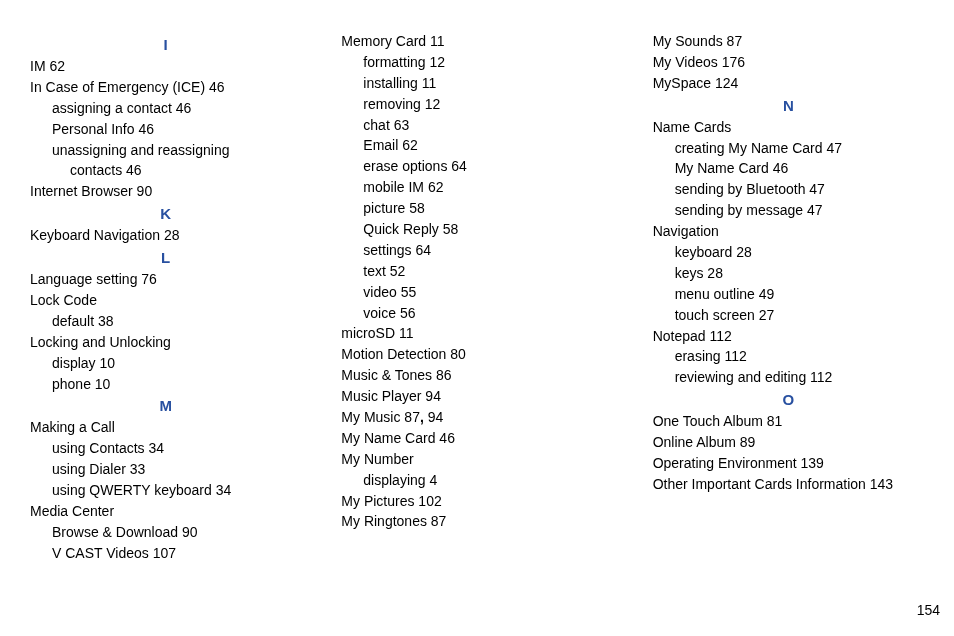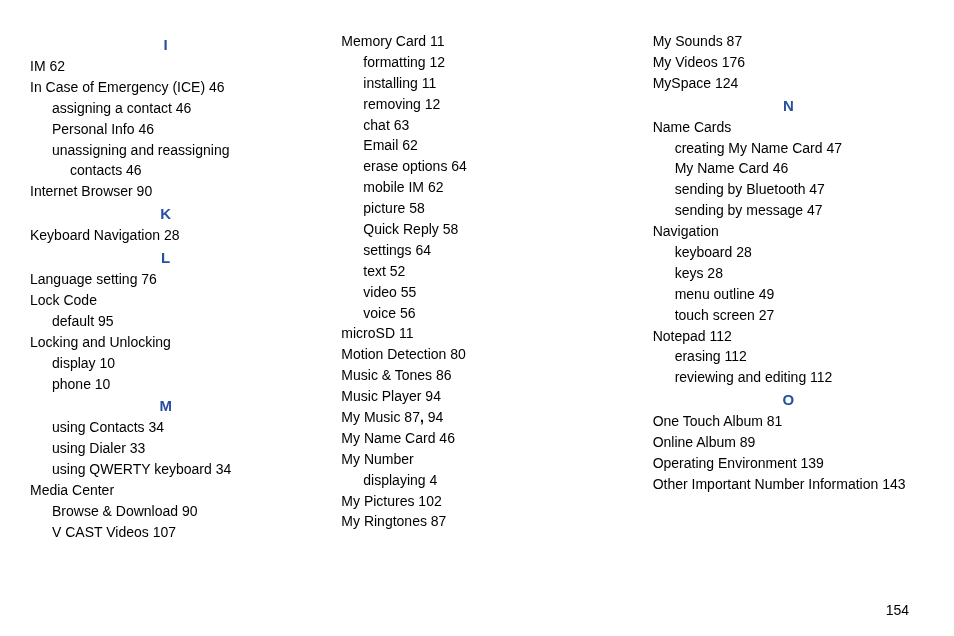--- a/index.html
+++ b/index.html
@@ -41,21 +41,21 @@
     }
     .sub {
       padding-left: 22px;
     }
     .ssub {
       padding-left: 40px;
     }
     .comma { font-weight: bold; }
     .page-number {
       position: absolute;
-      right: 45px;
+      right: 14px;
       bottom: 18px;
       font-size: 14px;
       font-weight: normal;
     }
   </style>
 </head>
 <body>
 
 <div class="page">
 
@@ -71,26 +71,27 @@
     <div class="entry ssub"><span>contacts</span> <span class="entry-page">46</span></div>
 
     <div class="entry"><span class="entry-bold">Internet Browser</span> <span class="entry-page">90</span></div>
 
     <div class="letter-head">K</div>
     <div class="entry"><span class="entry-bold">Keyboard Navigation</span> <span class="entry-page">28</span></div>
 
     <div class="letter-head">L</div>
     <div class="entry"><span class="entry-bold">Language setting</span> <span class="entry-page">76</span></div>
     <div class="entry"><span class="entry-bold">Lock Code</span></div>
-    <div class="entry sub"><span>default</span> <span class="entry-page">95</span></div>
+    <div class="entry sub"><span>default</span> <span class="entry-page">38</span></div>
     <div class="entry"><span class="entry-bold">Locking and Unlocking</span></div>
     <div class="entry sub"><span>display</span> <span class="entry-page">10</span></div>
     <div class="entry sub"><span>phone</span> <span class="entry-page">10</span></div>
 
     <div class="letter-head">M</div>
+    <div class="entry"><span class="entry-bold">Making a Call</span></div>
     <div class="entry sub"><span>using Contacts</span> <span class="entry-page">34</span></div>
     <div class="entry sub"><span>using Dialer</span> <span class="entry-page">33</span></div>
     <div class="entry sub"><span>using QWERTY keyboard</span> <span class="entry-page">34</span></div>
     <div class="entry"><span class="entry-bold">Media Center</span></div>
     <div class="entry sub"><span>Browse &amp; Download</span> <span class="entry-page">90</span></div>
     <div class="entry sub"><span>V CAST Videos</span> <span class="entry-page">107</span></div>
   </div>
 
   <div class="column">
     <div class="entry"><span class="entry-bold">Memory Card</span> <span class="entry-page">11</span></div>
@@ -136,18 +137,18 @@
     <div class="entry sub"><span>menu outline</span> <span class="entry-page">49</span></div>
     <div class="entry sub"><span>touch screen</span> <span class="entry-page">27</span></div>
     <div class="entry"><span class="entry-bold">Notepad</span> <span class="entry-page">112</span></div>
     <div class="entry sub"><span>erasing</span> <span class="entry-page">112</span></div>
     <div class="entry sub"><span>reviewing and editing</span> <span class="entry-page">112</span></div>
 
     <div class="letter-head">O</div>
     <div class="entry"><span class="entry-bold">One Touch Album</span> <span class="entry-page">81</span></div>
     <div class="entry"><span class="entry-bold">Online Album</span> <span class="entry-page">89</span></div>
     <div class="entry"><span class="entry-bold">Operating Environment</span> <span class="entry-page">139</span></div>
-    <div class="entry"><span class="entry-bold">Other Important Number Information</span> <span class="entry-page">143</span></div>
+    <div class="entry"><span class="entry-bold">Other Important Cards Information</span> <span class="entry-page">143</span></div>
   </div>
 
 </div>
 
 <div class="page-number">154</div>
 
 </body></html>

